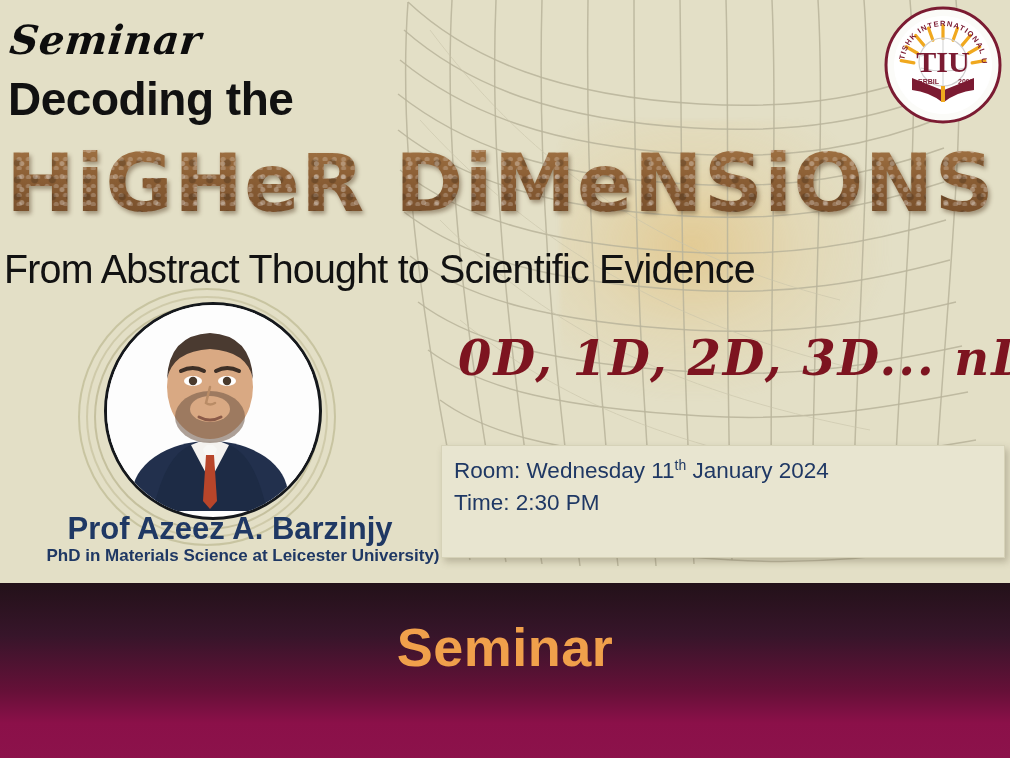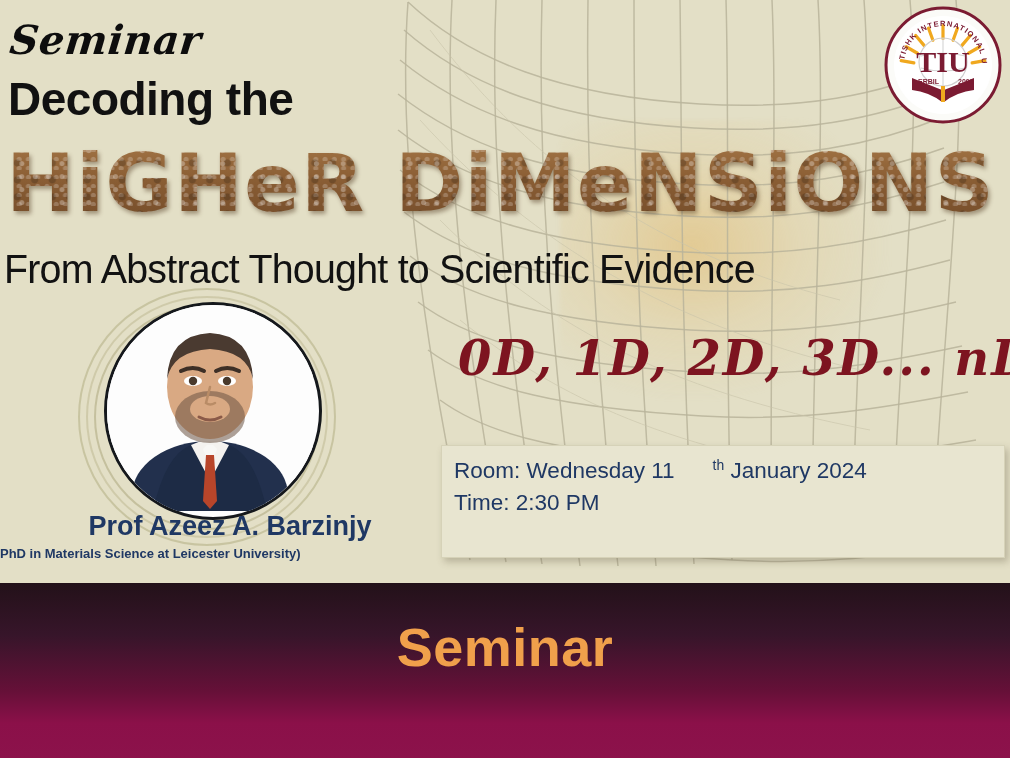--- a/index.html
+++ b/index.html
@@ -142,33 +142,35 @@
     overflow: hidden;
     background: #fdfdfd;
   }
 
   
   .speaker-name {
     position: absolute;
     left: 40px; top: 511px;
     width: 380px;
     text-align: center;
-    font-size: 27px;
+    font-size: 31px;
     font-weight: 700;
     color: #1f3864;
     white-space: nowrap;
   }
   .speaker-sub {
     position: absolute;
     left: 0px; top: 546px;
     width: 410px;
-    font-size: 13px;
+    text-align: center;
+    font-size: 17px;
     font-weight: 700;
     color: #1f3864;
     white-space: nowrap;
+    padding-left: 38px;
   }
 
   
   .infobox {
     position: absolute;
     left: 441px; top: 445px;
     width: 564px; height: 113px;
     background: #e8e5d0;
     border: 1px solid #d6d2b8;
     box-shadow: 3px 4px 7px rgba(90,80,55,0.30);
@@ -178,21 +180,20 @@
   .infoline {
     font-size: 22.5px;
     color: #1f3864;
     line-height: 32px;
     white-space: nowrap;
   }
   .infoline sup {
     font-size: 0.62em;
     vertical-align: super;
     line-height: 0;
-    margin-left: 38px;
   }
 
   
   .banner {
     position: absolute;
     left: 0; top: 583px;
     width: 1010px; height: 175px;
     background: linear-gradient(180deg, #231119 0%, #37152a 30%, #661038 62%, #8b1049 80%, #8c124b 100%);
   }
   .banner-title {

